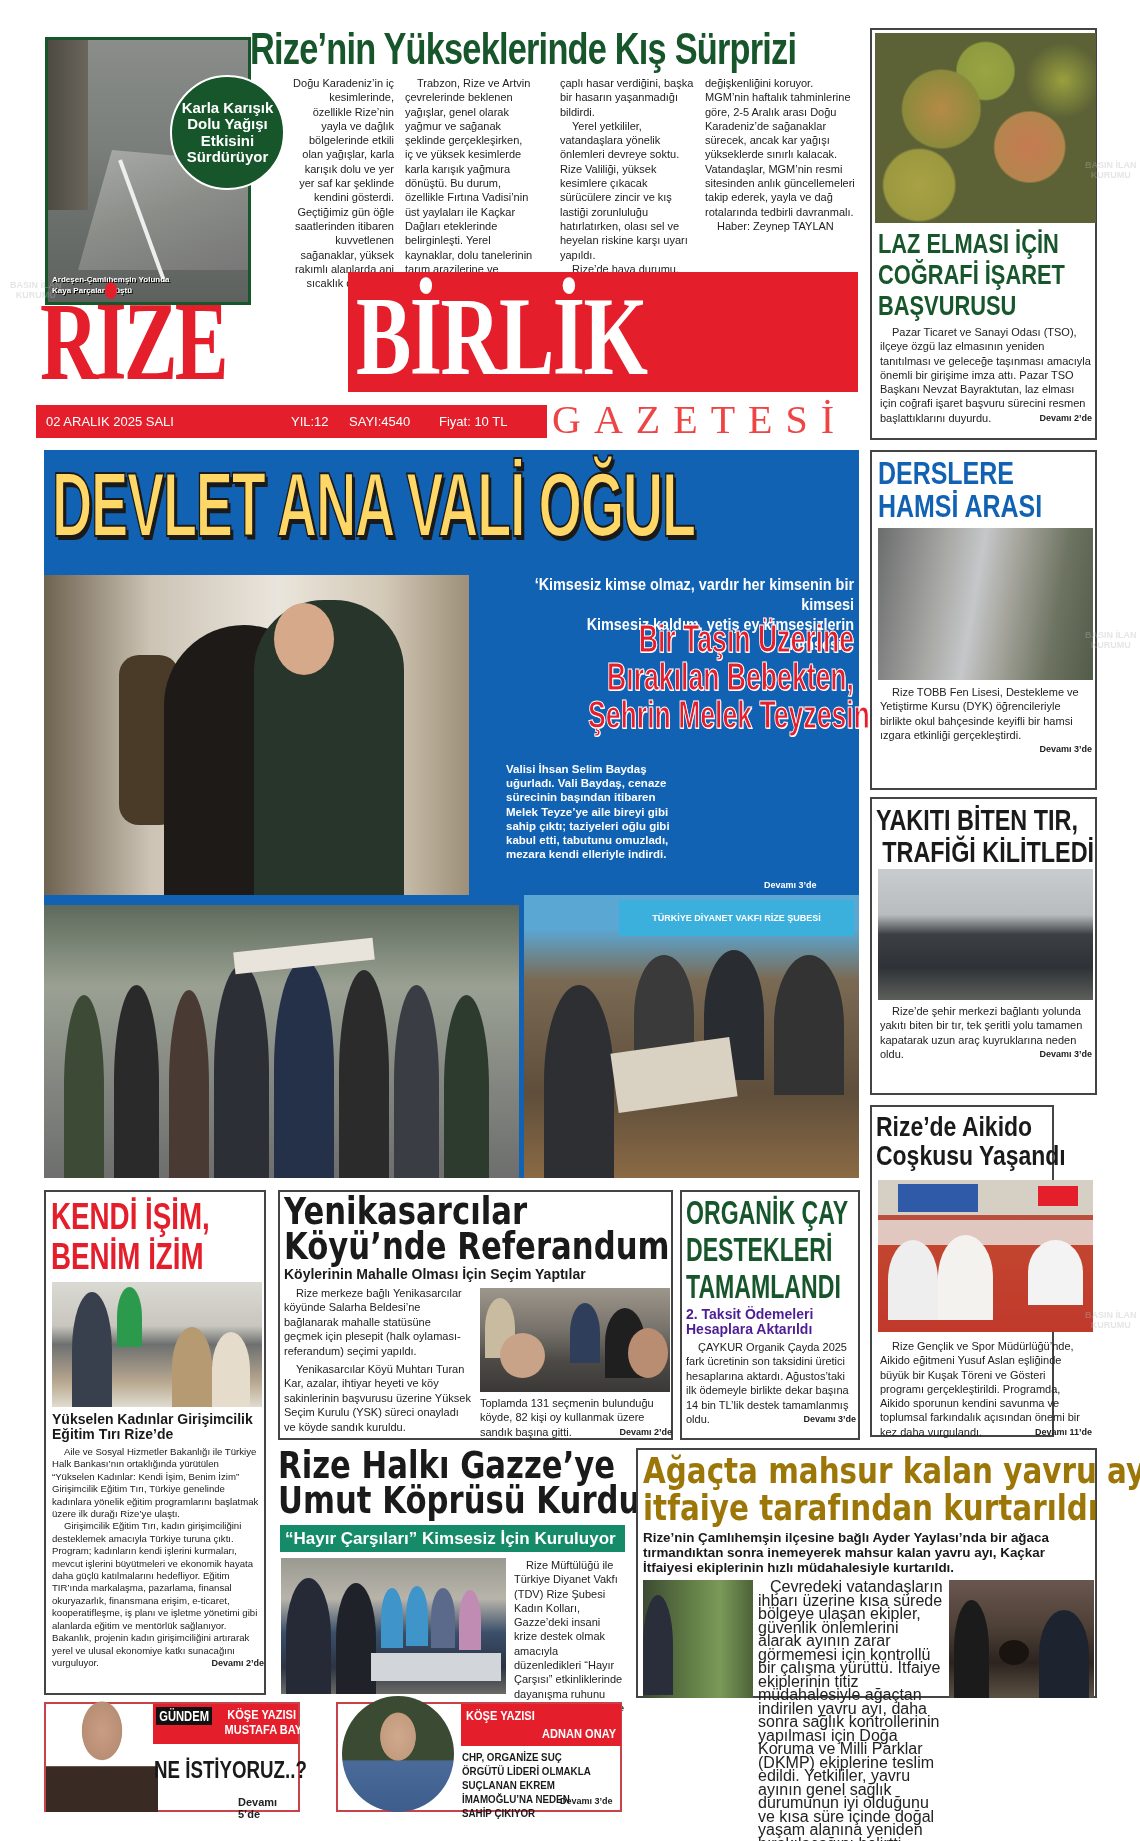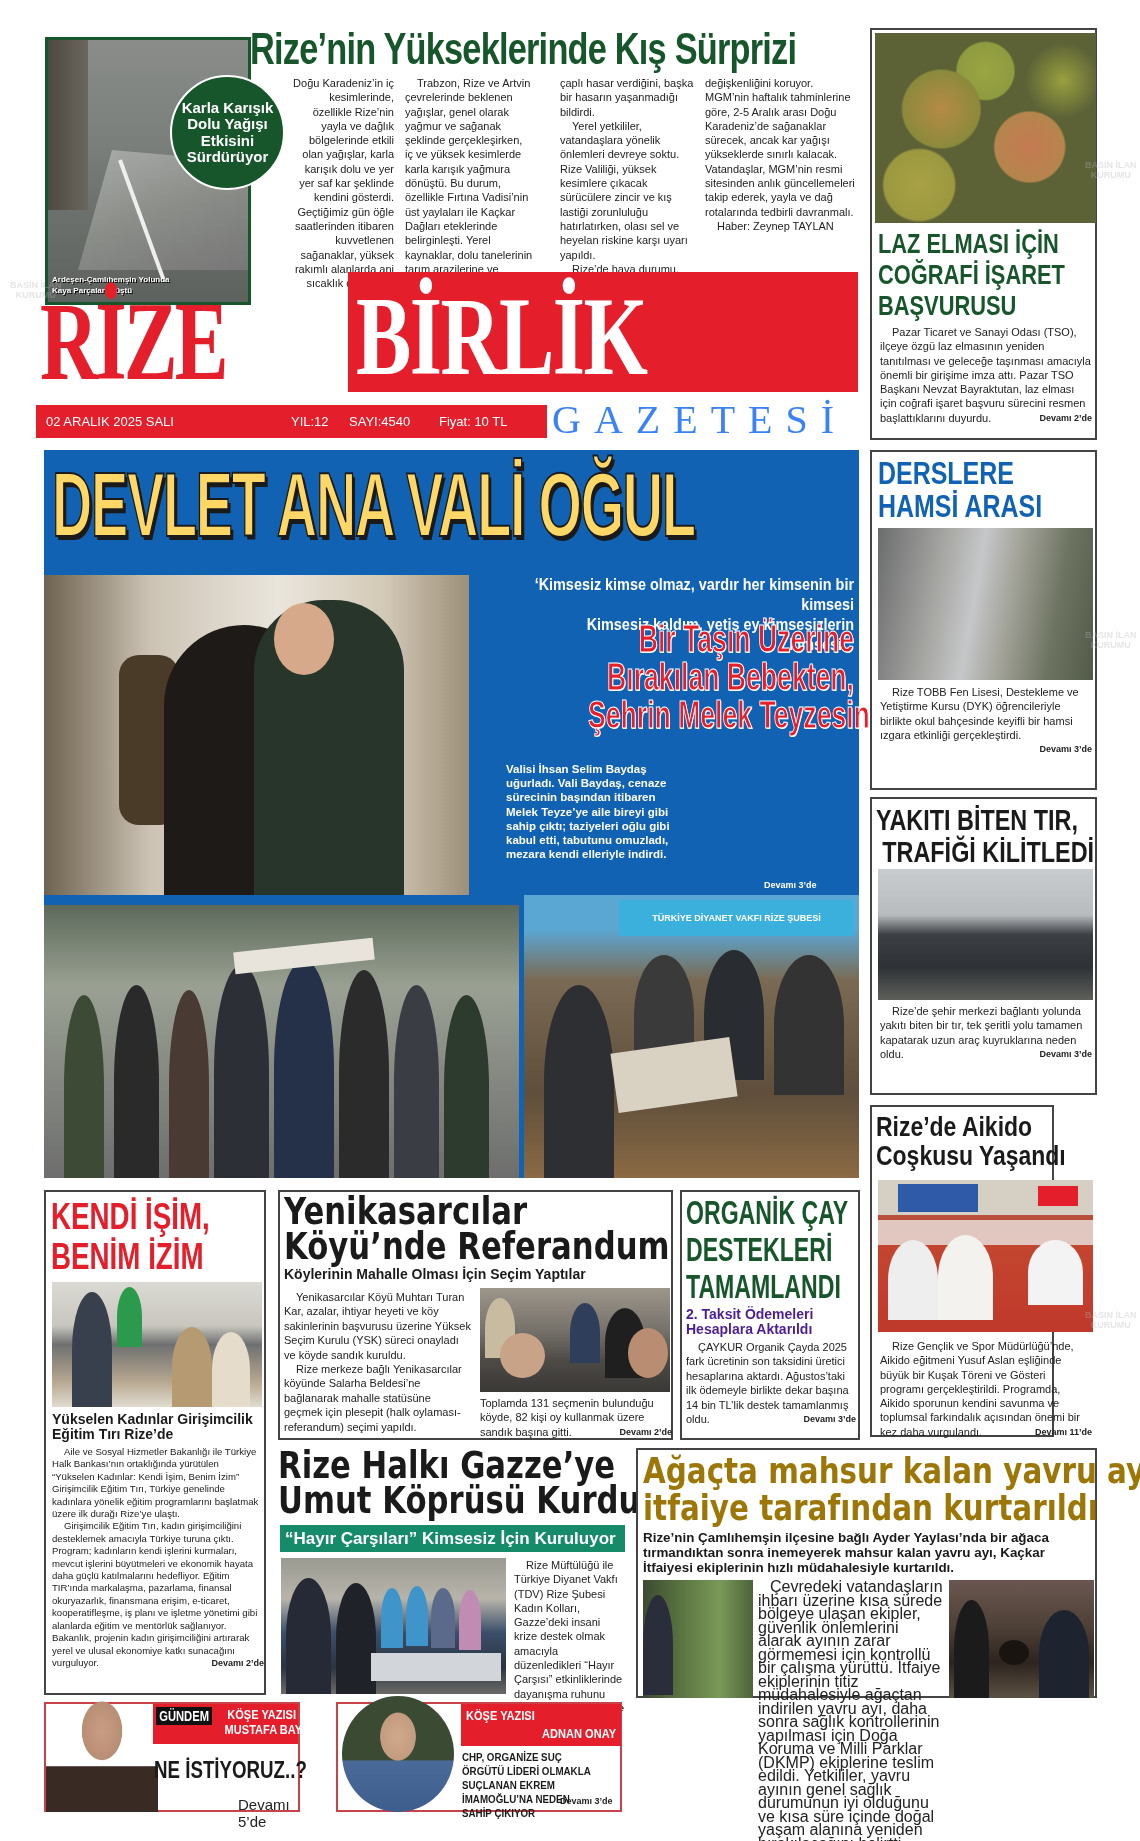--- a/index.html
+++ b/index.html
@@ -18,21 +18,21 @@
 #top-photo .line{position:absolute;left:70px;top:120px;width:4px;height:130px;background:#eee;transform:rotate(-20deg);transform-origin:top}
 #top-photo .cap{position:absolute;left:4px;bottom:6px;color:#fff;font-size:8px;font-weight:bold;line-height:11px;text-shadow:1px 1px 0 #000}
 #circle{left:170px;top:75px;width:115px;height:115px;border-radius:50%;background:#17552b;color:#fff;font-weight:bold;font-size:15px;line-height:16.5px;text-align:center;display:flex;align-items:center;justify-content:center;border:2px solid #fff}
 #top-headline{left:250px;top:24px;color:#17552b;font-size:44px;letter-spacing:-1px;transform:scaleX(0.78)}
 
 #mast-rize{left:40px;top:285px;color:#e41e2b;font-family:"Liberation Serif",serif;font-size:112px;font-weight:bold;letter-spacing:-4px;transform:scaleX(0.72);transform-origin:left top;line-height:112px}
 #mast-birlik-bg{left:348px;top:272px;width:510px;height:120px;background:#e41e2b}
 #mast-birlik{left:356px;top:280px;color:#fff;font-family:"Liberation Serif",serif;font-size:112px;font-weight:bold;letter-spacing:-2px;transform:scaleX(0.74);transform-origin:left top;line-height:112px}
 #mast-bar{left:36px;top:405px;width:511px;height:33px;background:#e41e2b;color:#fff;font-size:13px;display:flex;align-items:center;padding-left:10px}
 #mast-bar span{display:inline-block}
-#gazetesi{left:552px;top:400px;color:#3b82f6;font-family:"Liberation Serif",serif;font-size:40px;letter-spacing:13px;line-height:40px}
+#gazetesi{left:552px;top:400px;color:#ef4444;font-family:"Liberation Serif",serif;font-size:40px;letter-spacing:13px;line-height:40px}
 
 #main{left:44px;top:450px;width:815px;height:728px;background:#1162b3}
 #main-head{left:8px;top:10px;width:800px;font-family:"Liberation Sans",sans-serif;font-weight:bold;font-size:90px;line-height:90px;color:#fed766;letter-spacing:-2px;-webkit-text-stroke:2px #1a1a1a;text-shadow:4px 4px 0 #1a1a1a;transform:scaleX(0.62);transform-origin:left top;white-space:nowrap}
 #main-photo1{left:0;top:125px;width:425px;height:320px;background:linear-gradient(90deg,#6e6250 0%,#ccc3b4 25%,#eae5dc 55%,#d3c9b7 80%,#9d8f79 100%)}
 #main-photo1 .p1{position:absolute;left:120px;top:50px;width:160px;height:270px;background:#1e1a18;border-radius:80px 80px 0 0}
 #main-photo1 .p2{position:absolute;left:210px;top:25px;width:150px;height:295px;background:#27352a;border-radius:70px 70px 0 0}
 #main-photo1 .face{position:absolute;left:230px;top:28px;width:60px;height:72px;background:#d5a98a;border-radius:50%}
 #main-photo1 .coat{position:absolute;left:75px;top:80px;width:60px;height:170px;background:#4a3a28;border-radius:20px}
 #quote{left:442px;top:125px;width:368px;text-align:right;color:#fff;font-weight:bold;font-size:16px;line-height:20px;transform:scaleX(0.9);transform-origin:right top}
 #sub-head{left:430px;top:170px;width:380px;text-align:right;color:#e41e2b;font-weight:bold;font-size:38px;line-height:38px;-webkit-text-stroke:1px #fff;transform:scaleX(0.7);transform-origin:right top;white-space:nowrap;text-shadow:1px 1px 0 #fff}
@@ -93,21 +93,21 @@
 #b5-photo1{left:5px;top:130px;width:110px;height:118px;background:linear-gradient(90deg,#3c4a32 0%,#5f7a44 40%,#7a9a58 70%,#4d6238 100%)}
 #b5-text{left:120px;top:130px;width:188px;font-size:16px;line-height:13.5px}
 #b5-photo2{left:311px;top:130px;width:145px;height:118px;background:linear-gradient(180deg,#6a5650 0%,#4d4036 40%,#2d2420 70%,#5b5143 100%)}
 
 #c1{left:44px;top:1702px;width:256px;height:110px;border:2px solid #c8424a;background:#fff}
 #c1-photo{left:0;top:-8px;width:112px;height:116px;background:radial-gradient(ellipse at 50% 30%,#c99d84 0,#b88e74 25%,transparent 26%),linear-gradient(180deg,transparent 60%,#3a2a24 61%)}
 #c1-red{left:107px;top:0;width:145px;height:40px;background:#e41e2b}
 #c1-gundem{left:110px;top:3px;background:#111;color:#fff;font-weight:bold;font-size:14px;padding:1px 4px;transform:scaleX(0.8);transform-origin:left top}
 #c1-kose{left:166px;top:3px;width:84px;text-align:right;color:#fff;font-weight:bold;font-size:13px;line-height:15px;transform:scaleX(0.85);transform-origin:right top;white-space:nowrap}
 #c1-title{left:108px;top:52px;color:#1a1a1a;font-weight:bold;font-size:24px;transform:scaleX(0.78);transform-origin:left top;white-space:nowrap}
-#c1-devam{left:192px;top:92px;font-size:15px;font-weight:normal}
+#c1-devam{left:192px;top:92px;font-size:11px;font-weight:bold}
 #c2{left:336px;top:1702px;width:286px;height:110px;border:2px solid #c8424a;background:#fff}
 #c2-photo{left:4px;top:-8px;width:112px;height:116px;border-radius:50%;background:radial-gradient(ellipse at 50% 35%,#d0a98c 0,#c39b7e 22%,transparent 23%),linear-gradient(180deg,#3b4a33 0%,#3b4a33 55%,#4a6a9a 56%,#3d5d8c 100%)}
 #c2-red{left:123px;top:0;width:160px;height:42px;background:#e41e2b}
 #c2-kose{left:128px;top:3px;width:150px;color:#fff;font-weight:bold;font-size:13px;line-height:17px;transform:scaleX(0.85);transform-origin:left top;white-space:nowrap}
 #c2-author{left:128px;top:22px;width:150px;text-align:right;color:#fff;font-weight:bold;font-size:13px;transform:scaleX(0.85);transform-origin:right top;white-space:nowrap}
 #c2-title{left:124px;top:46px;width:160px;color:#1a1a1a;font-weight:bold;font-size:11.5px;line-height:14px;transform:scaleX(0.85);transform-origin:left top}
 #c2-devam{left:222px;top:92px;font-size:9px;font-weight:bold}
 .wm{position:absolute;color:rgba(180,180,180,0.35);font-size:9px;font-weight:bold;line-height:10px;text-align:center;pointer-events:none}
 </style>
 </head>
@@ -269,22 +269,22 @@
   </div>
 </div>
 
 <div class="abs box" id="b2">
   <div class="abs r-head" id="b2-head">
     <div>Yenikasarcılar</div>
     <div>Köyü’nde Referandum</div>
   </div>
   <div class="abs" id="b2-sub">Köylerinin Mahalle Olması İçin Seçim Yaptılar</div>
   <div class="abs body-txt" id="b2-text">
+    <p>Rize merkeze bağlı Yenikasarcılar köyünde Salarha Beldesi’ne bağlanarak mahalle statüsüne geçmek için plesepit (halk oylaması-referandum) seçimi yapıldı.</p>
     <p style="margin-top:4px">Yenikasarcılar Köyü Muhtarı Turan Kar, azalar, ihtiyar heyeti ve köy sakinlerinin başvurusu üzerine Yüksek Seçim Kurulu (YSK) süreci onayladı ve köyde sandık kuruldu.</p>
-    <p>Rize merkeze bağlı Yenikasarcılar köyünde Salarha Beldesi’ne bağlanarak mahalle statüsüne geçmek için plesepit (halk oylaması-referandum) seçimi yapıldı.</p>
   </div>
   <div class="abs photo" id="b2-photo">
     <div class="crowd" style="left:5px;top:10px;width:30px;height:60px;background:#c9bba0"></div>
     <div class="crowd" style="left:90px;top:15px;width:30px;height:60px;background:#2f3f5b"></div>
     <div class="crowd" style="left:125px;top:20px;width:40px;height:70px;background:#1f1f1f"></div>
     <div style="position:absolute;left:20px;top:45px;width:45px;height:45px;border-radius:50%;background:#c9a387"></div>
     <div style="position:absolute;left:148px;top:40px;width:40px;height:50px;border-radius:50%;background:#b88d71"></div>
   </div>
   <div class="abs body-txt" id="b2-cap">
     <span>Toplamda 131 seçmenin bulunduğu köyde, 82 kişi oy kullanmak üzere sandık başına gitti.</span>

